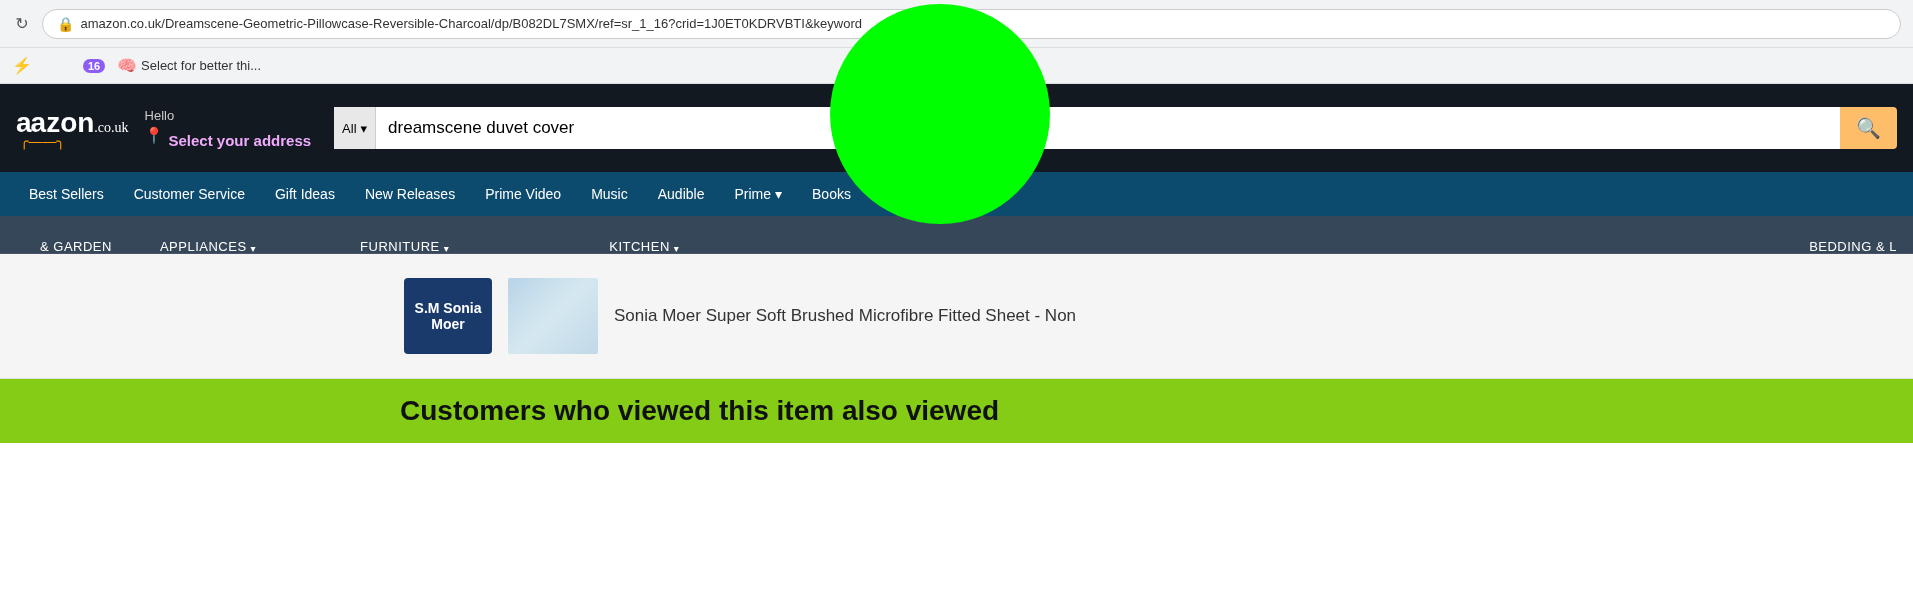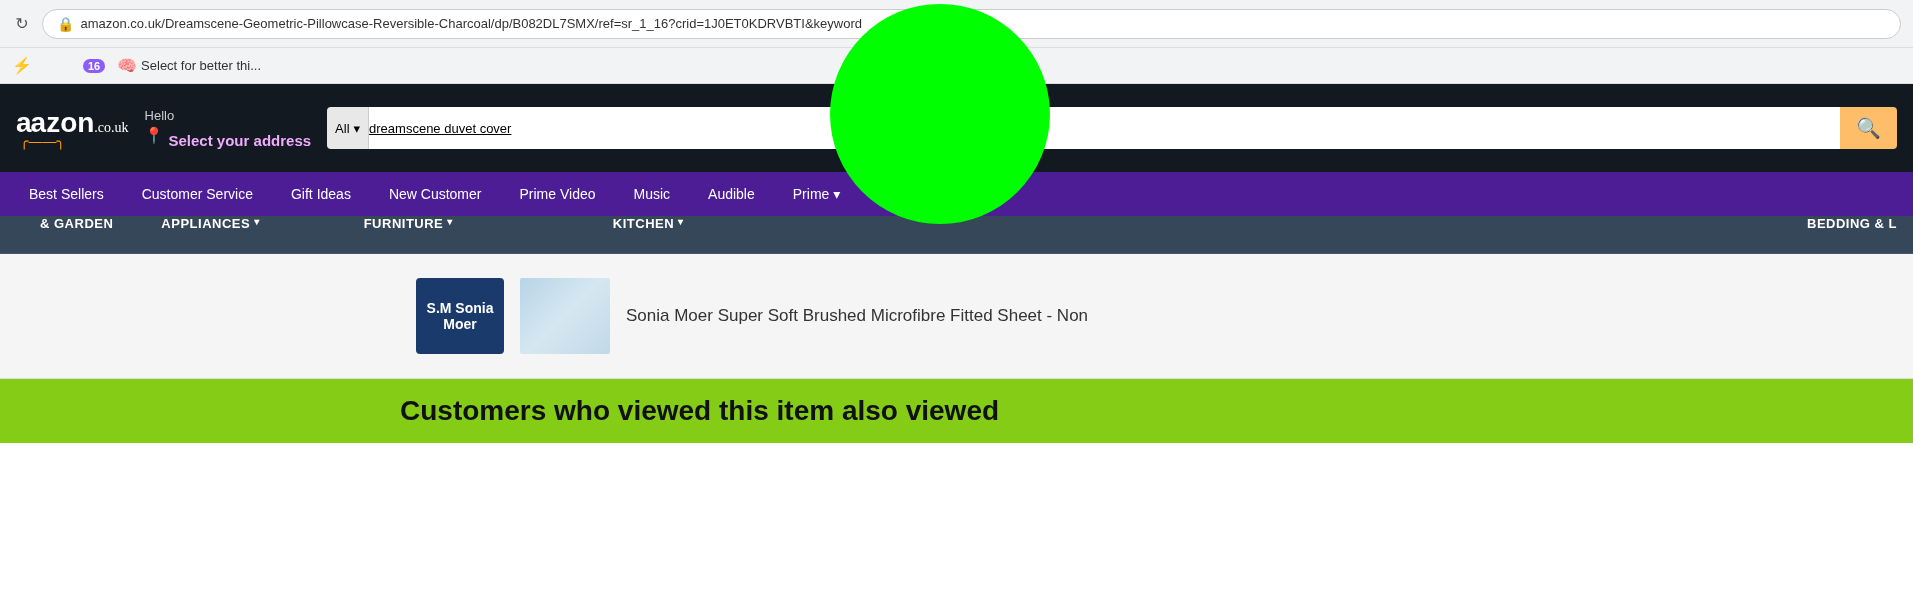--- a/index.html
+++ b/index.html
@@ -97,28 +97,28 @@
     }
     .search-category {
       background: #e8e8e8;
       border: none;
       padding: 0 8px;
       font-size: 13px;
       cursor: pointer;
       display: flex; align-items: center; gap: 4px;
       white-space: nowrap;
       border-right: 1px solid #ccc;
+      margin-left: 7px;
     }
     .search-input {
       flex: 1;
       border: none;
-      padding: 0 0;
-      font-size: 13px;
+      padding: 0 12px;
+      font-size: 17px;
       outline: none;
-      text-decoration: underline;
     }
     .search-btn {
       background: #febd69;
       border: none;
       padding: 0 16px;
       font-size: 20px;
       cursor: pointer;
       display: flex; align-items: center; justify-content: center;
     }
 
@@ -128,26 +128,26 @@
       width: 220px; height: 220px;
       background: #00ff00;
       border-radius: 50%;
       top: -80px;
       left: 830px;
       z-index: 10;
     }
 
     
     .amazon-nav {
-      background: #4c1d95;
+      background: #0c4a6e;
       padding: 8px 16px;
       display: flex;
       align-items: center;
       height: 44px;
-      gap: 12px;
+      gap: 4px;
       overflow: hidden;
     }
     .nav-item {
       color: #fff;
       font-size: 14px;
       padding: 0 12px;
       height: 44px;
       display: flex; align-items: center;
       cursor: pointer;
       white-space: nowrap;
@@ -164,36 +164,36 @@
       display: flex;
       align-items: center;
       height: 38px;
       gap: 0;
       overflow: hidden;
       border-bottom: 1px solid #4a5568;
     }
     .sub-nav-item {
       color: #fff;
       font-size: 13px;
-      font-weight: bold;
+      font-weight: normal;
       padding: 0 24px;
       height: 38px;
-      display: flex; align-items: flex-start;
+      display: flex; align-items: flex-end;
       cursor: pointer;
       white-space: nowrap;
       letter-spacing: 0.5px;
     }
     .sub-nav-item .arrow {
       font-size: 10px; margin-left: 4px;
     }
 
     
     .product-section {
       background: #f5f5f5;
-      padding: 16px 16px;
+      padding: 16px 4px;
       border-bottom: 1px solid #ddd;
     }
     .product-row {
       display: flex;
       align-items: center;
       padding: 8px 400px;
       gap: 16px;
     }
     .product-logo-img {
       width: 88px; height: 76px;
@@ -292,21 +292,21 @@
   <div class="nav-item">
     <span>Best Sellers</span>
   </div>
   <div class="nav-item">
     <span>Customer Service</span>
   </div>
   <div class="nav-item">
     <span>Gift Ideas</span>
   </div>
   <div class="nav-item">
-    <span>New Customer</span>
+    <span>New Releases</span>
   </div>
   <div class="nav-item">
     <span>Prime Video</span>
   </div>
   <div class="nav-item">
     <span>Music</span>
   </div>
   <div class="nav-item">
     <span>Audible</span>
   </div>

